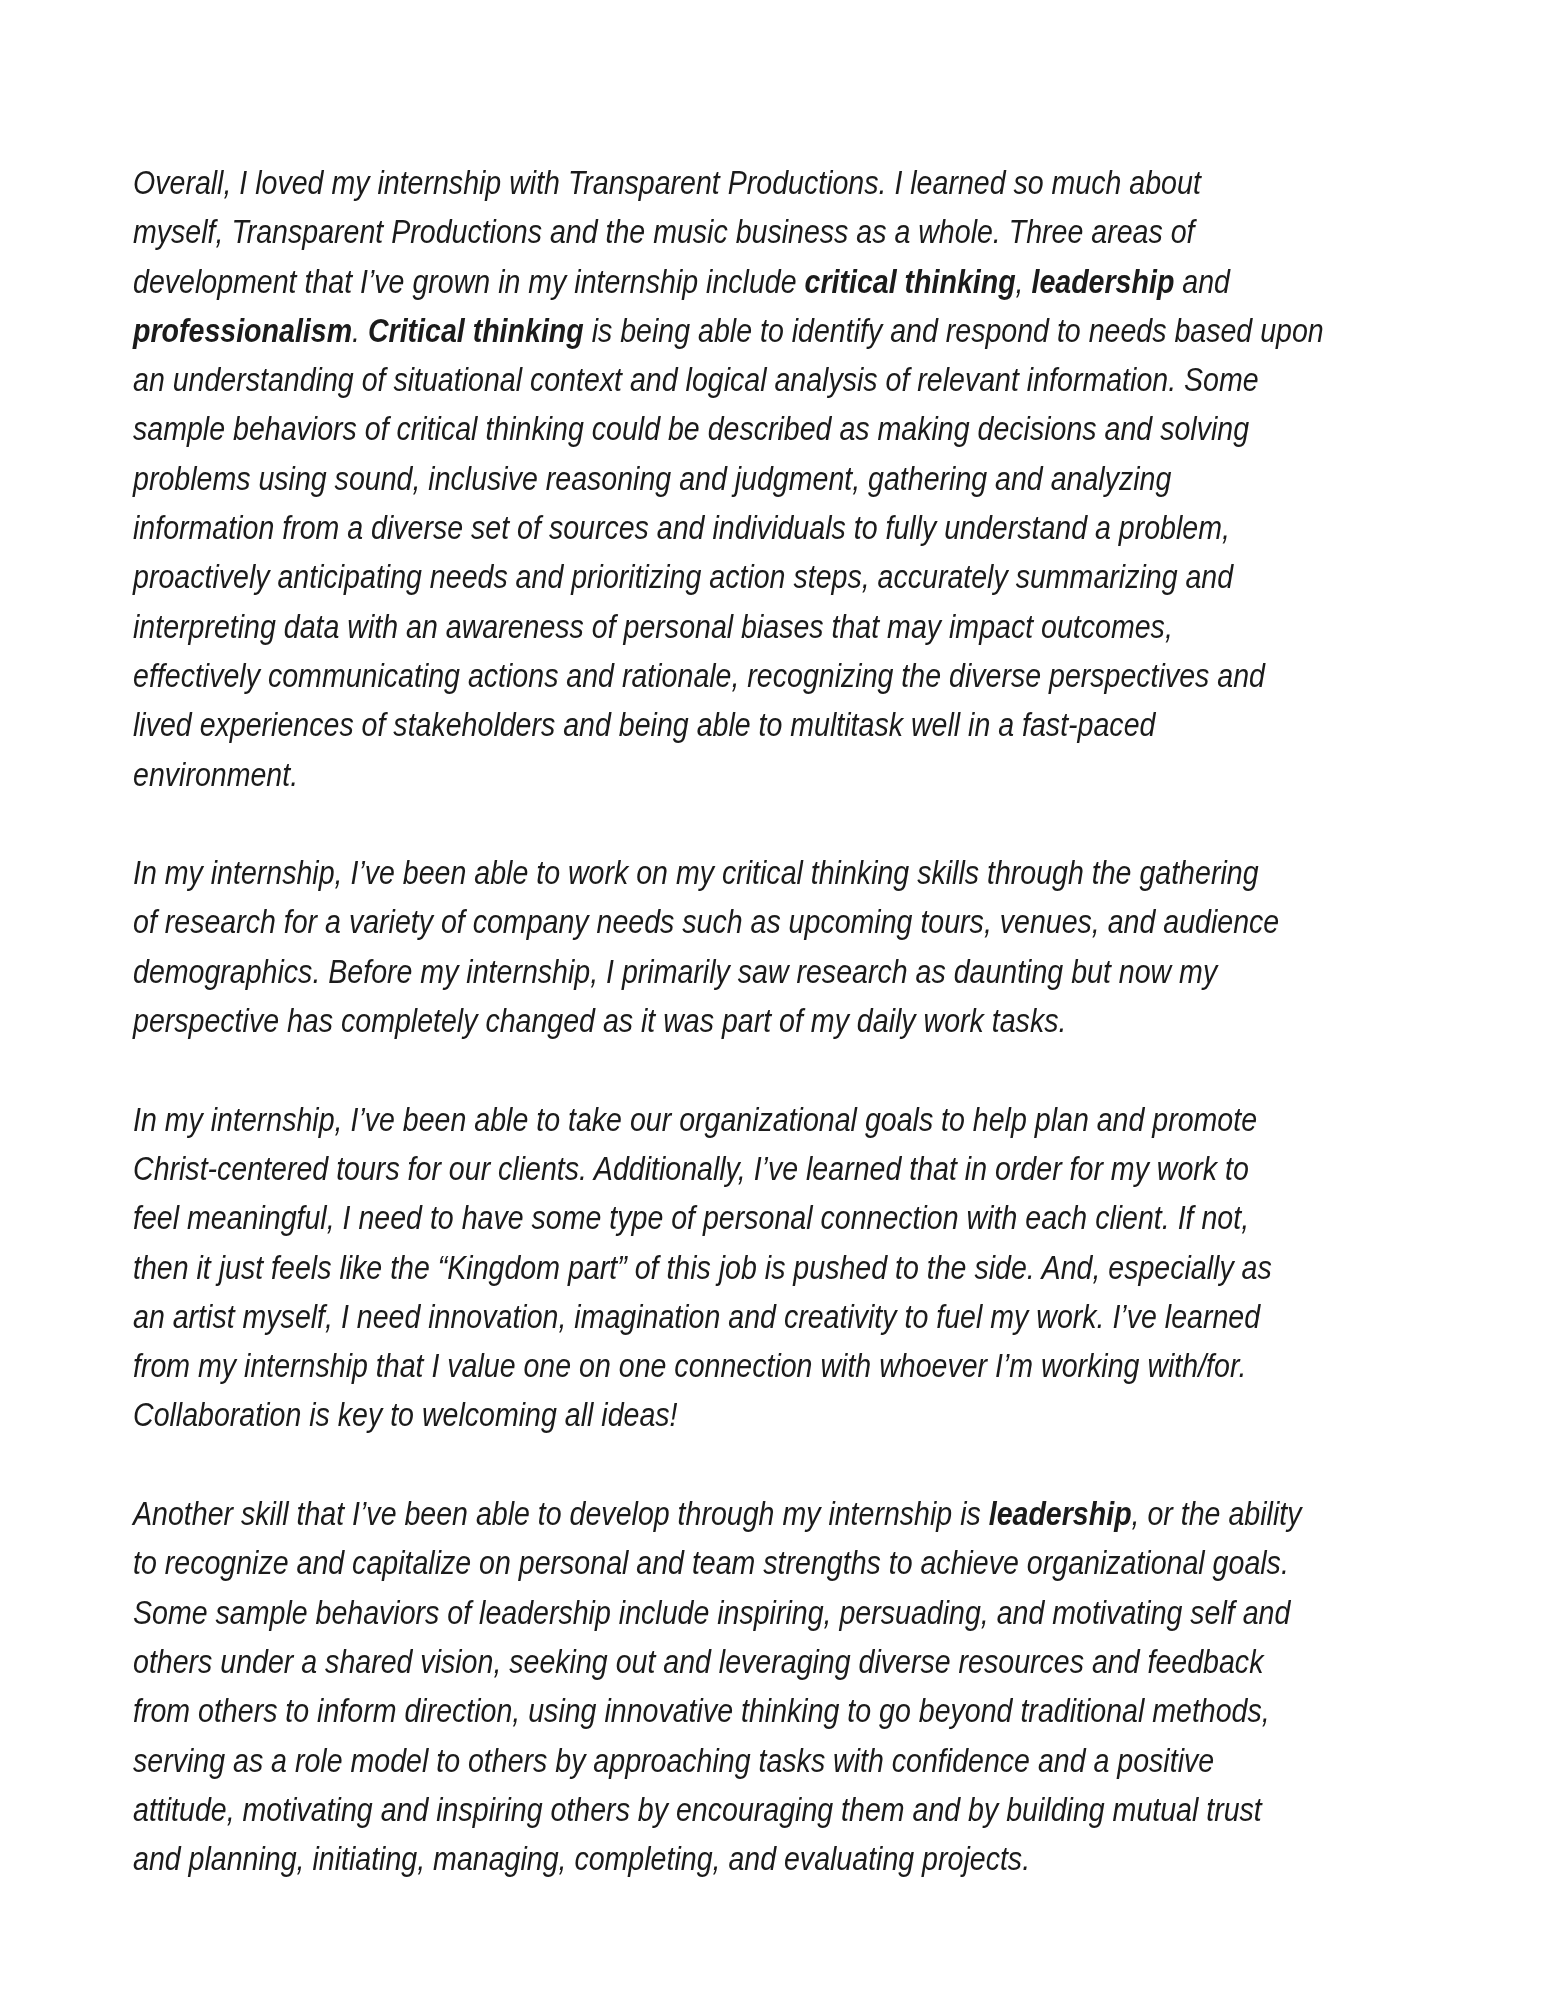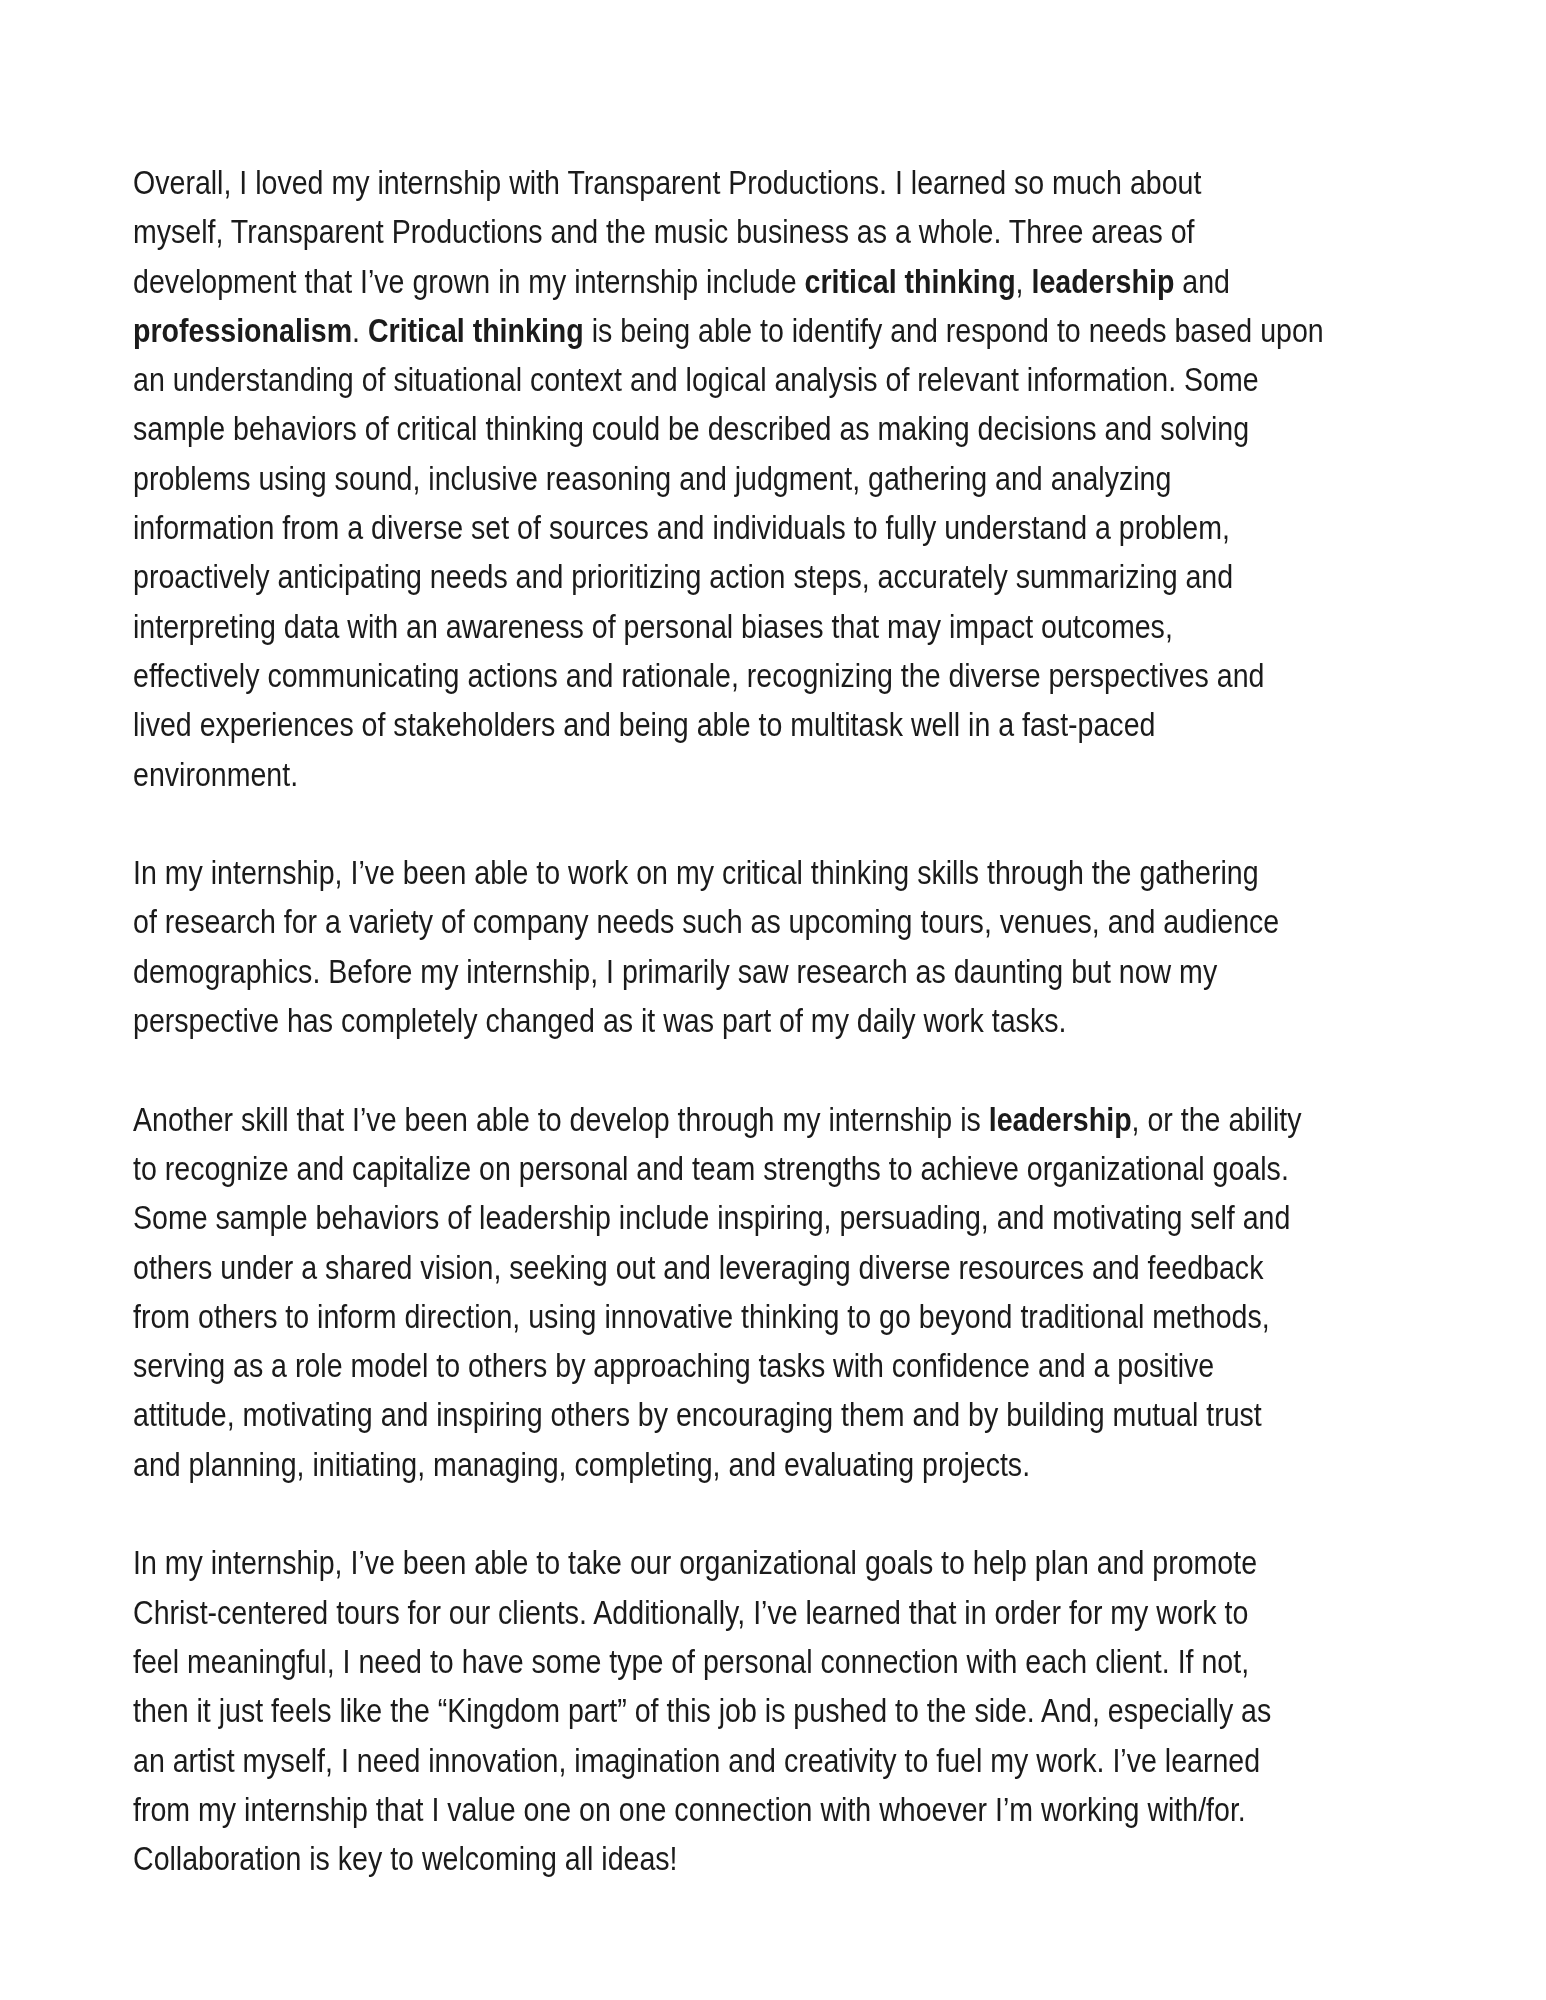--- a/index.html
+++ b/index.html
@@ -7,20 +7,21 @@
   .page {
     position: absolute; left: 0; top: 0; width: 1546px; height: 2000px;
     background: #ffffff;
   }
   .text-block {
     position: absolute; left: 133px; top: 158px; width: 1400px;
     font-family: "Liberation Sans", sans-serif;
     font-size: 34px;
     line-height: 49.3px;
     color: #1b1b1b;
+    font-style: italic;
   }
   .para { margin: 0 0 49.3px 0; }
   .line {
     display: block; white-space: nowrap;
     transform: scaleX(0.84); transform-origin: 0 0;
     height: 49.3px;
   }
   b { font-weight: bold; }
 </style>
 </head>
@@ -43,32 +44,32 @@
         <span class="line"><span>lived experiences of stakeholders and being able to multitask well in a fast-paced</span></span>
         <span class="line"><span>environment.</span></span>
       </div>
       <div class="para">
         <span class="line"><span>In my internship, I’ve been able to work on my critical thinking skills through the gathering</span></span>
         <span class="line"><span>of research for a variety of company needs such as upcoming tours, venues, and audience</span></span>
         <span class="line"><span>demographics. Before my internship, I primarily saw research as daunting but now my</span></span>
         <span class="line"><span>perspective has completely changed as it was part of my daily work tasks.</span></span>
       </div>
       <div class="para">
+        <span class="line"><span>In my internship, I’ve been able to take our organizational goals to help plan and promote</span></span>
+        <span class="line"><span>Christ-centered tours for our clients. Additionally, I’ve learned that in order for my work to</span></span>
+        <span class="line"><span>feel meaningful, I need to have some type of personal connection with each client. If not,</span></span>
+        <span class="line"><span>then it just feels like the “Kingdom part” of this job is pushed to the side. And, especially as</span></span>
+        <span class="line"><span>an artist myself, I need innovation, imagination and creativity to fuel my work. I’ve learned</span></span>
+        <span class="line"><span>from my internship that I value one on one connection with whoever I’m working with/for.</span></span>
+        <span class="line"><span>Collaboration is key to welcoming all ideas!</span></span>
+      </div>
+      <div class="para">
         <span class="line"><span>Another skill that I’ve been able to develop through my internship is </span><b>leadership</b><span>, or the ability</span></span>
         <span class="line"><span>to recognize and capitalize on personal and team strengths to achieve organizational goals.</span></span>
         <span class="line"><span>Some sample behaviors of leadership include inspiring, persuading, and motivating self and</span></span>
         <span class="line"><span>others under a shared vision, seeking out and leveraging diverse resources and feedback</span></span>
         <span class="line"><span>from others to inform direction, using innovative thinking to go beyond traditional methods,</span></span>
         <span class="line"><span>serving as a role model to others by approaching tasks with confidence and a positive</span></span>
         <span class="line"><span>attitude, motivating and inspiring others by encouraging them and by building mutual trust</span></span>
         <span class="line"><span>and planning, initiating, managing, completing, and evaluating projects.</span></span>
       </div>
-      <div class="para">
-        <span class="line"><span>In my internship, I’ve been able to take our organizational goals to help plan and promote</span></span>
-        <span class="line"><span>Christ-centered tours for our clients. Additionally, I’ve learned that in order for my work to</span></span>
-        <span class="line"><span>feel meaningful, I need to have some type of personal connection with each client. If not,</span></span>
-        <span class="line"><span>then it just feels like the “Kingdom part” of this job is pushed to the side. And, especially as</span></span>
-        <span class="line"><span>an artist myself, I need innovation, imagination and creativity to fuel my work. I’ve learned</span></span>
-        <span class="line"><span>from my internship that I value one on one connection with whoever I’m working with/for.</span></span>
-        <span class="line"><span>Collaboration is key to welcoming all ideas!</span></span>
-      </div>
     </div>
 </div>
 
 </body></html>

